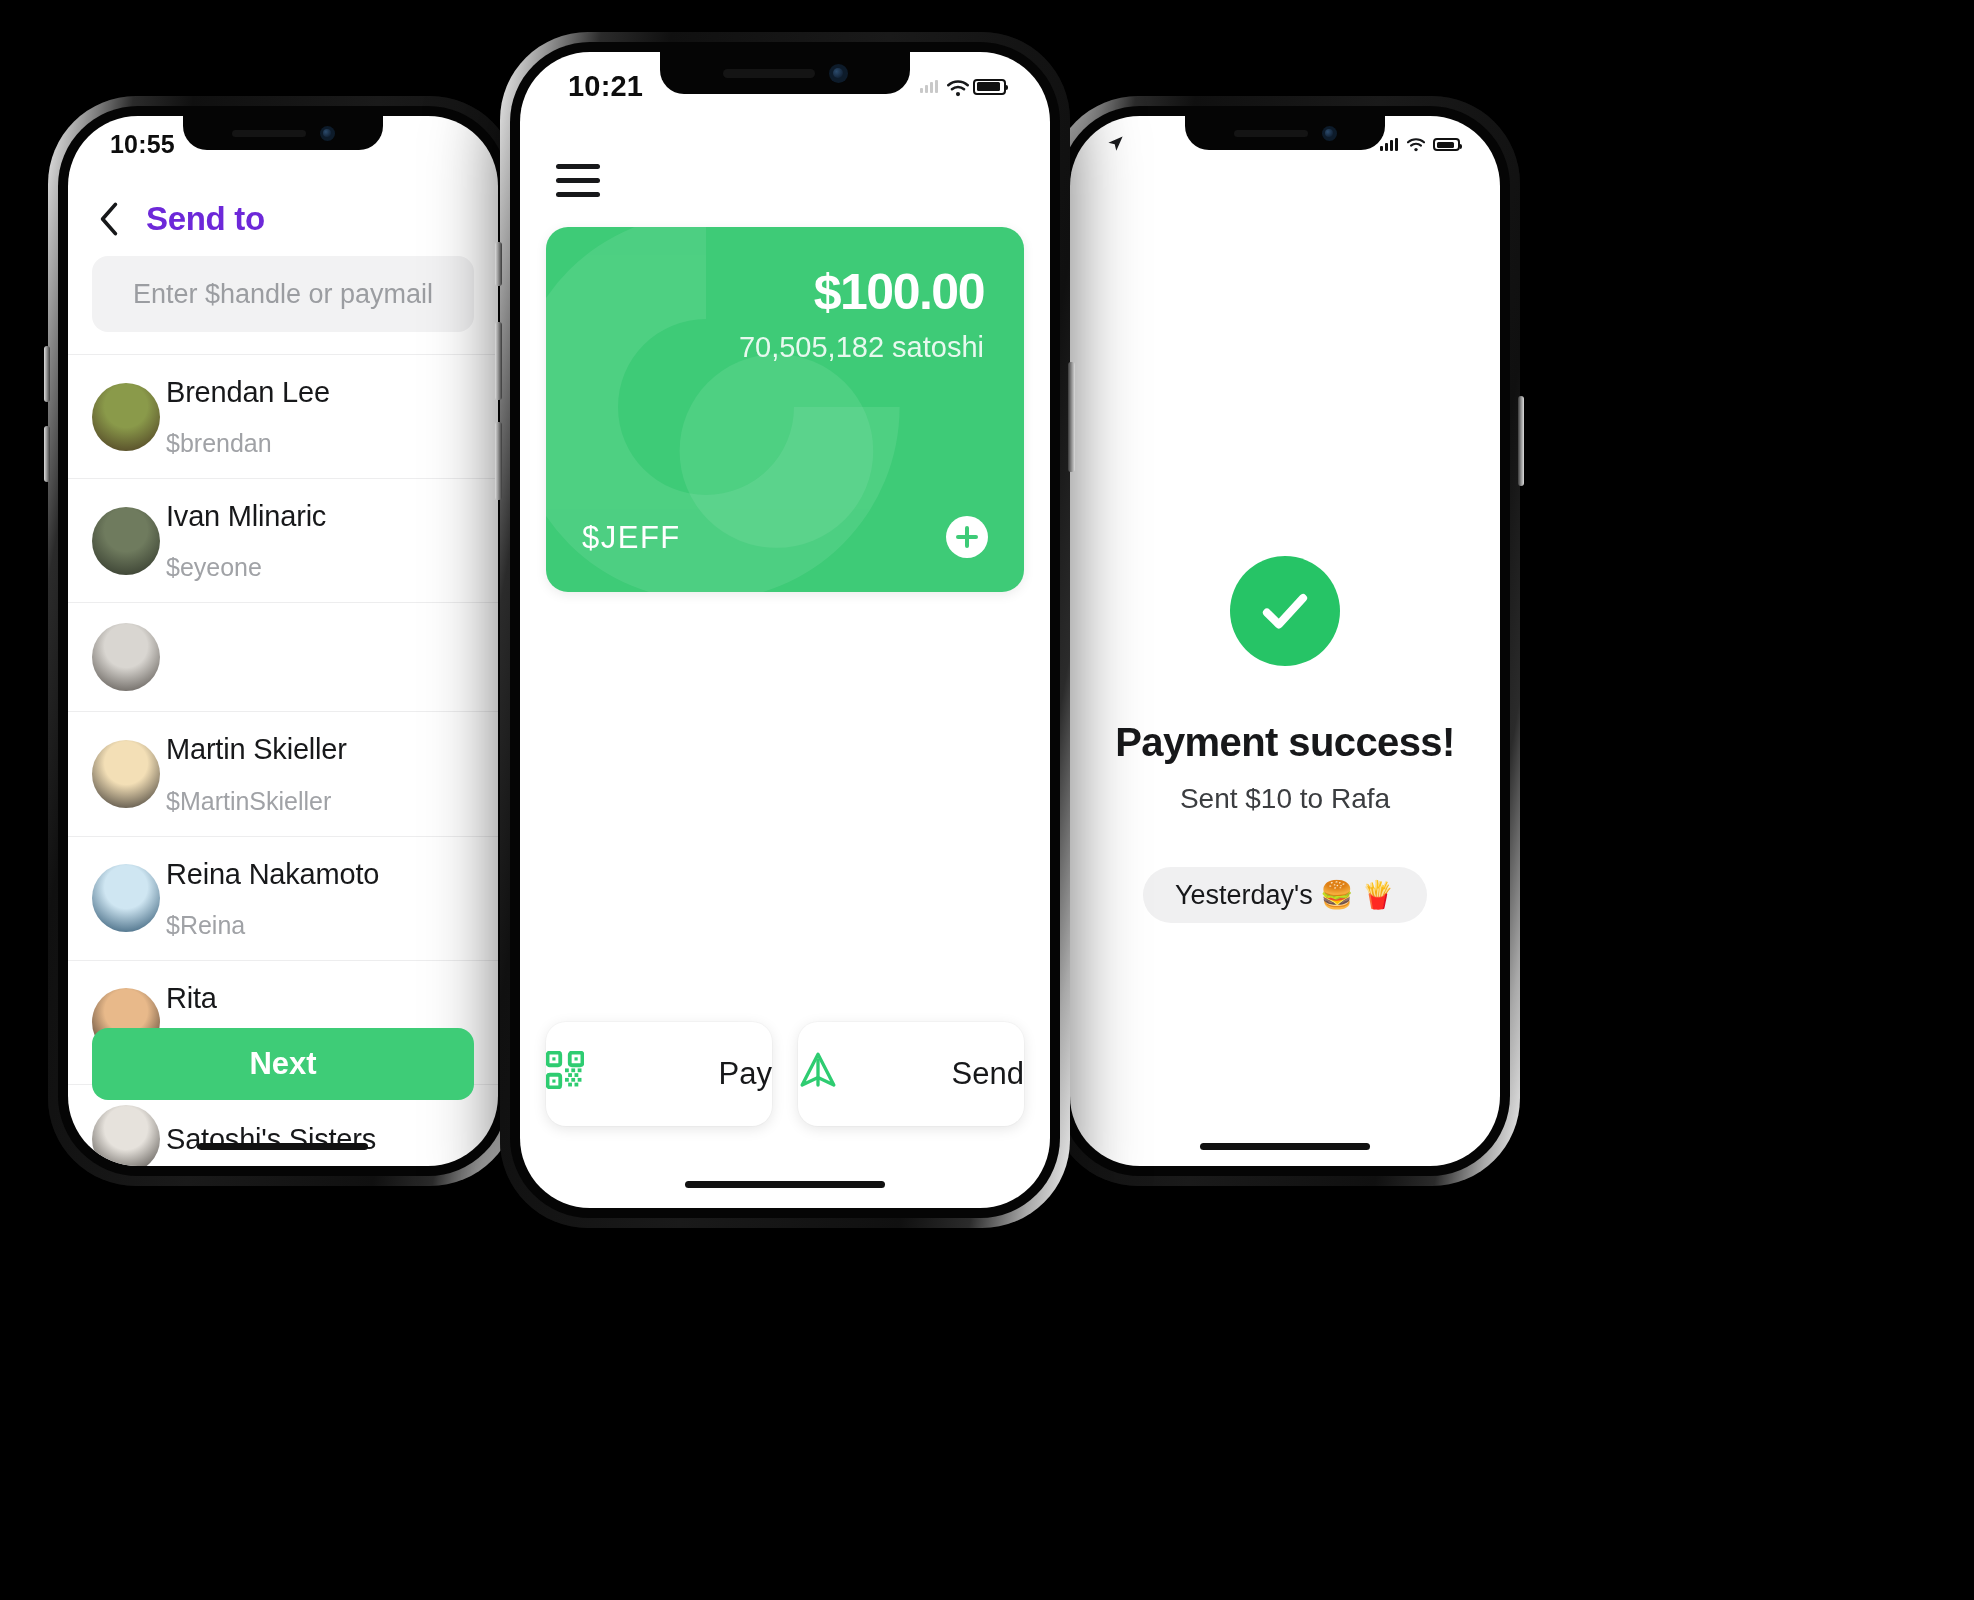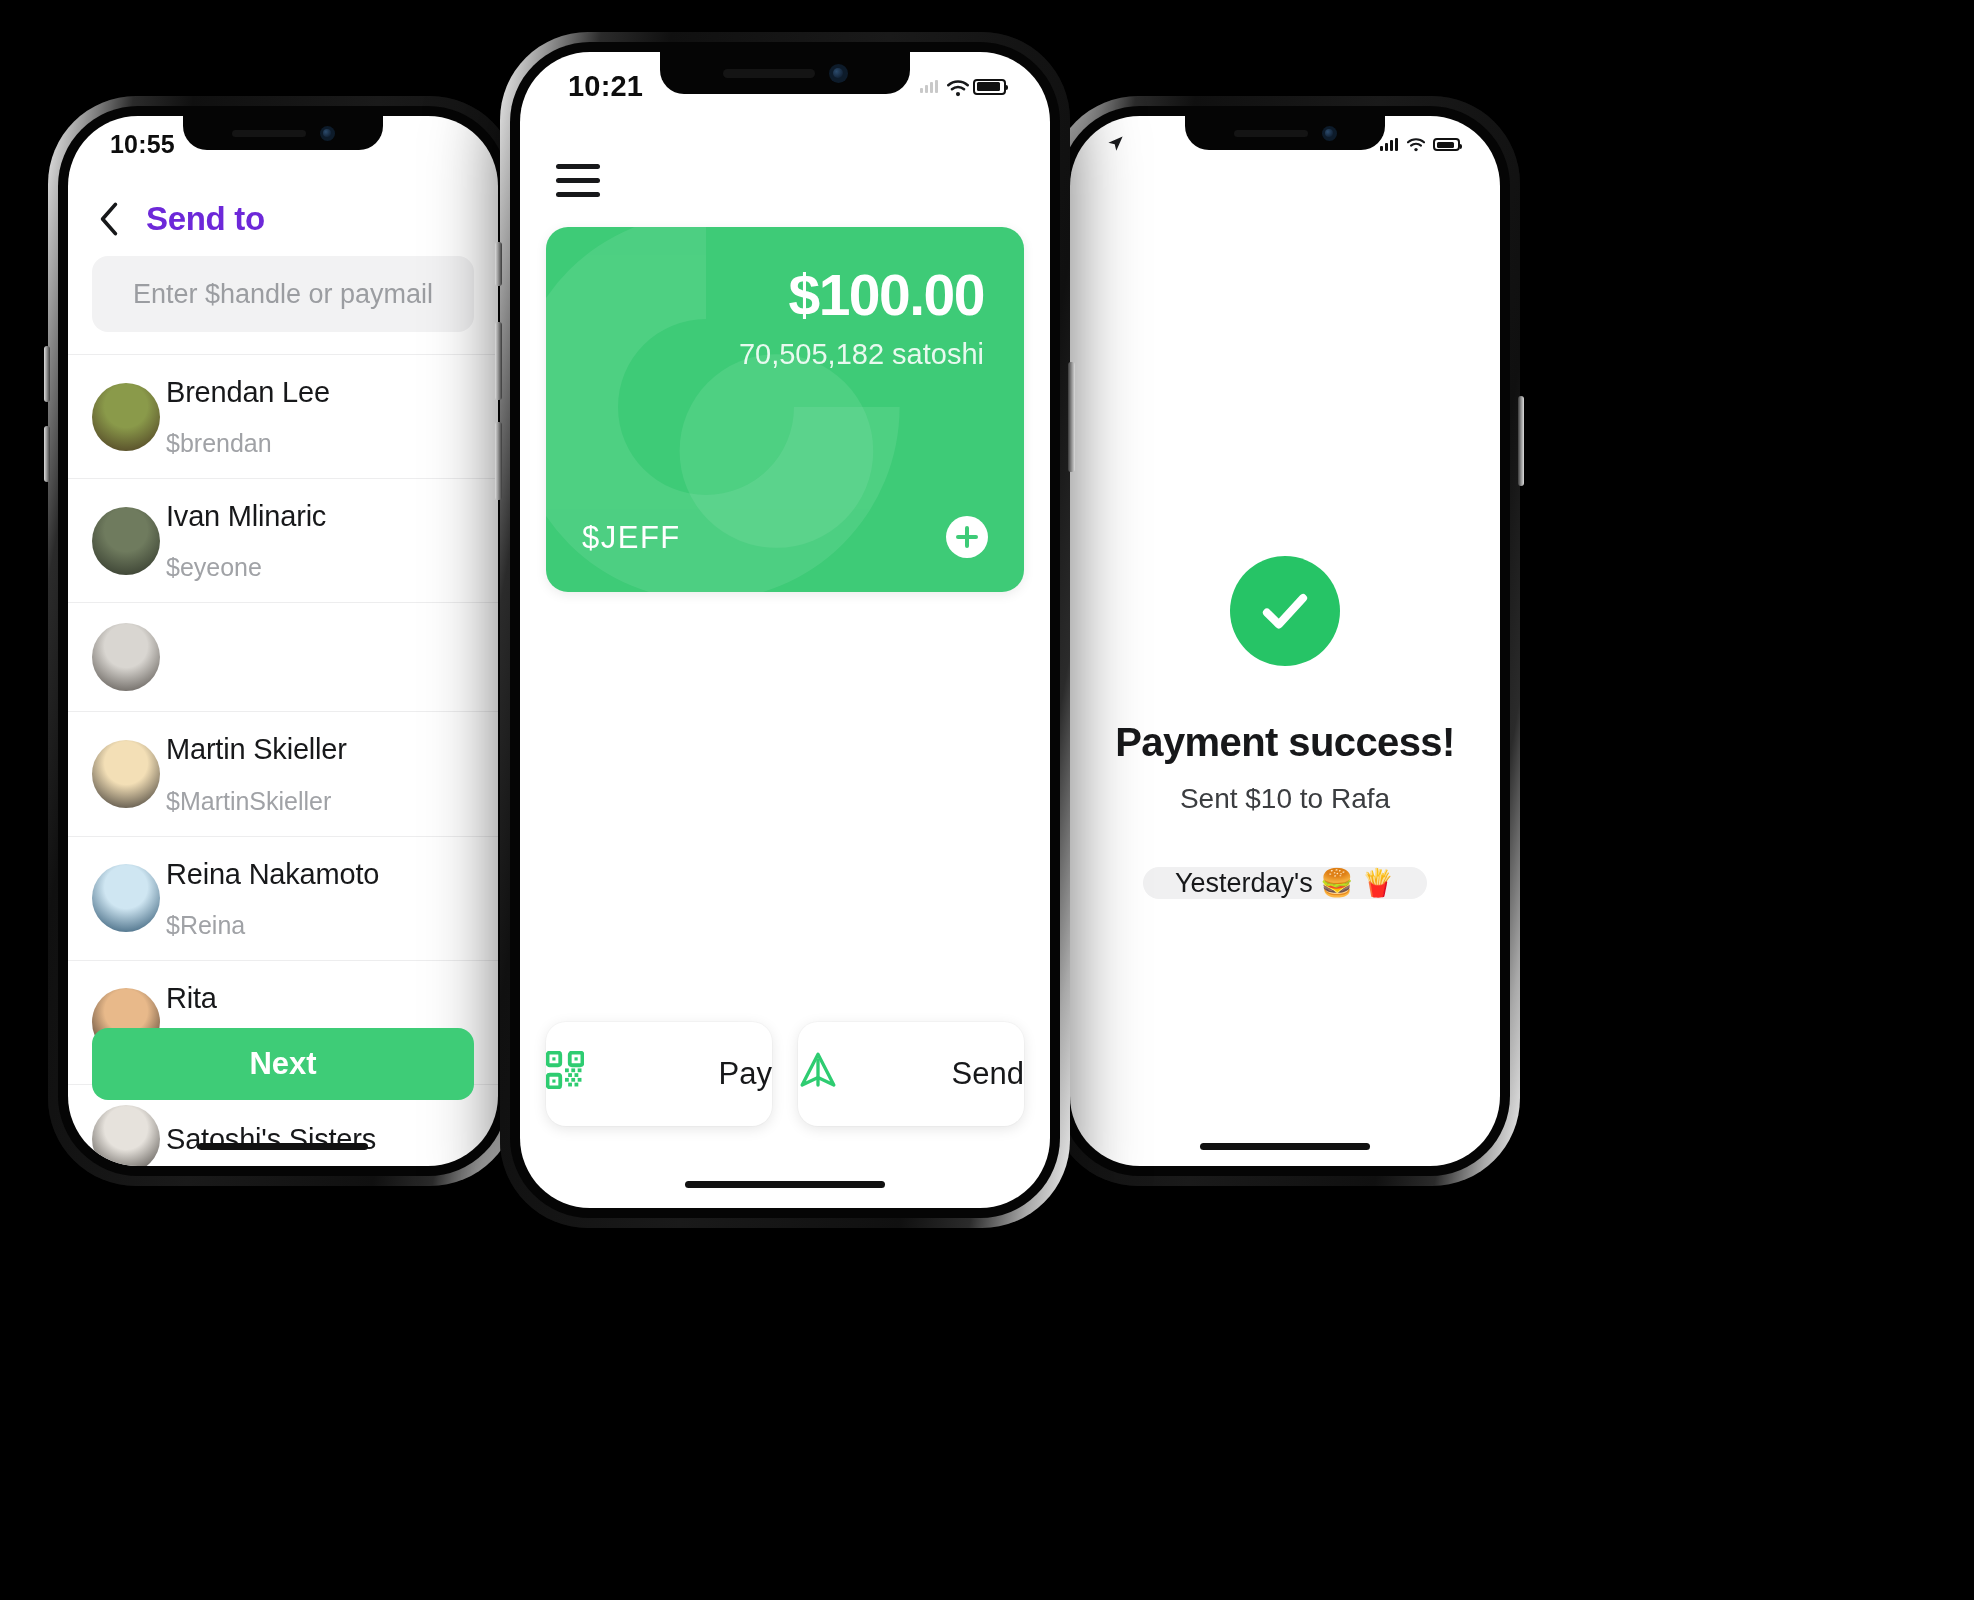--- a/index.html
+++ b/index.html
@@ -62,42 +62,42 @@
            background:#3ecc77;display:flex;align-items:center;justify-content:center;
            color:#fff;font-size:31px;font-weight:700;z-index:8;cursor:pointer;}
 
   
   .hamb{margin:26px 0 0 36px;width:44px;cursor:pointer;}
   .hamb i{display:block;height:5px;background:#17181a;border-radius:3px;margin-bottom:9px;}
   .card{position:relative;margin:30px 26px 0 26px;height:365px;border-radius:22px;
         background:#3ecb77;overflow:hidden;box-shadow:0 3px 12px rgba(0,0,0,.08);}
   .card .mark{position:absolute;left:-60px;top:-40px;width:440px;height:440px;opacity:.5;}
   .amount{position:absolute;right:40px;top:40px;text-align:right;z-index:2;}
-  .amount .big{color:#fff;font-size:57px;font-weight:700;letter-spacing:-1.5px;line-height:1;text-align:right;}
+  .amount .big{color:#fff;font-size:50px;font-weight:700;letter-spacing:-1.5px;line-height:1;text-align:right;}
   .amount .sub{color:rgba(255,255,255,.88);font-size:29px;margin-top:14px;}
   .handle{position:absolute;left:36px;bottom:36px;color:#fff;font-size:31px;
           letter-spacing:1.5px;z-index:2;}
   .plus{position:absolute;right:36px;bottom:34px;width:42px;height:42px;border-radius:50%;
         background:#fff;z-index:2;cursor:pointer;}
   .plus::before,.plus::after{content:"";position:absolute;background:#3ecb77;border-radius:2px;}
   .plus::before{left:10px;right:10px;top:19px;height:4px;}
   .plus::after{top:10px;bottom:10px;left:19px;width:4px;}
   .actionbar{position:absolute;left:26px;right:26px;bottom:82px;display:flex;gap:26px;z-index:8;}
   .actbtn{flex:1;height:104px;border-radius:20px;background:#fff;display:flex;
           align-items:center;justify-content:space-between;gap:22px;cursor:pointer;
           box-shadow:0 3px 14px rgba(0,0,0,.10),0 0 0 1px rgba(0,0,0,.02);}
   .actbtn span{font-size:31px;color:#17181a;}
 
   
   .success{position:absolute;left:0;right:0;top:440px;text-align:center;}
   .check{width:110px;height:110px;border-radius:50%;background:#26c466;margin:0 auto;
          display:flex;align-items:center;justify-content:center;}
   .suc-title{margin-top:54px;font-size:40px;font-weight:700;color:#17181a;letter-spacing:-.6px;}
   .suc-sub{margin-top:18px;font-size:28px;color:#3b3d40;}
-  .chip{display:inline-block;margin-top:52px;padding:0 32px;border-radius:34px;
+  .chip{display:inline-block;margin-top:52px;padding:12px 32px;border-radius:34px;
         background:#f0f0f1;font-size:27px;color:#17181a;}
 </style>
 </head>
 <body>
 
 <div class="stage">
 
   <div class="phone" style="left:48px;top:96px;width:470px;height:1090px;">
     <div class="band"></div>
     <div class="bezel"></div>

